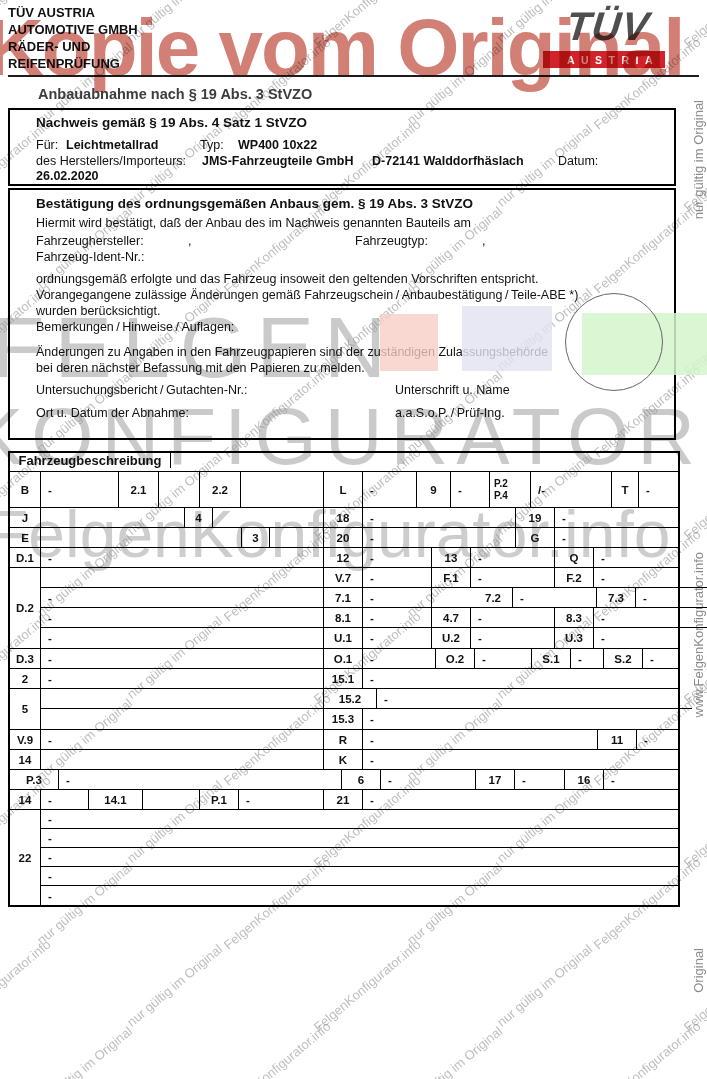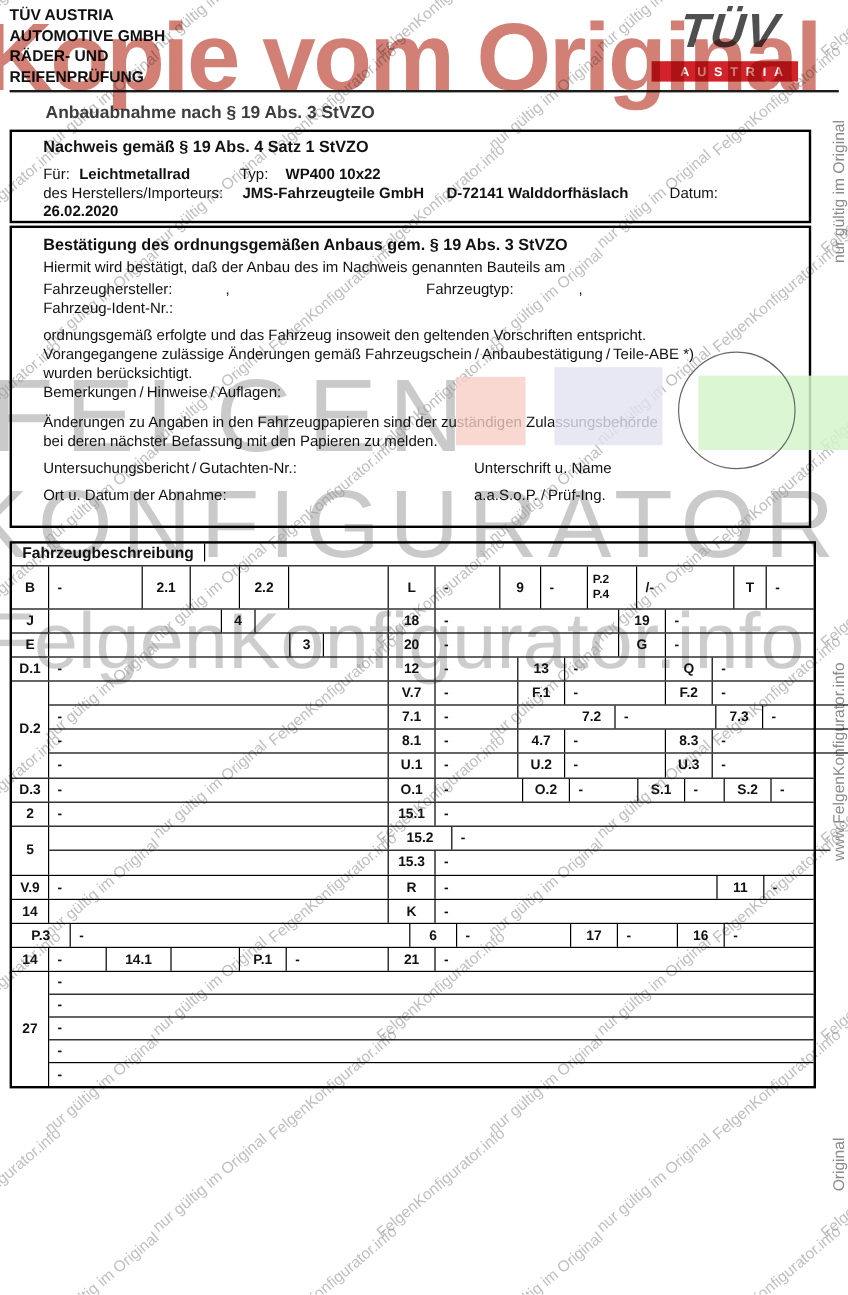--- a/index.html
+++ b/index.html
@@ -343,21 +343,21 @@
         <div class="tc lab" style="width: 31px;">14</div>
         <div class="tc val" style="width: 48px;">-</div>
         <div class="tc lab" style="width: 54px;">14.1</div>
         <div class="tc val" style="width: 57px;"></div>
         <div class="tc lab" style="width: 39px;">P.1</div>
         <div class="tc val" style="width: 85px;">-</div>
         <div class="tc lab" style="width: 39px;">21</div>
         <div class="tc val last" style="width: 315px;">-</div>
       </div>
       <div class="trow">
-        <div class="glab" style="width: 31px;">27</div>
+        <div class="glab" style="width: 31px;">22</div>
         <div class="subcol">
           <div class="subrow" style="height: 19px;">
             <div class="tc val last" style="width: 637px;">-</div>
           </div>
           <div class="subrow" style="height: 19px;">
             <div class="tc val last" style="width: 637px;">-</div>
           </div>
           <div class="subrow" style="height: 19px;">
             <div class="tc val last" style="width: 637px;">-</div>
           </div>

